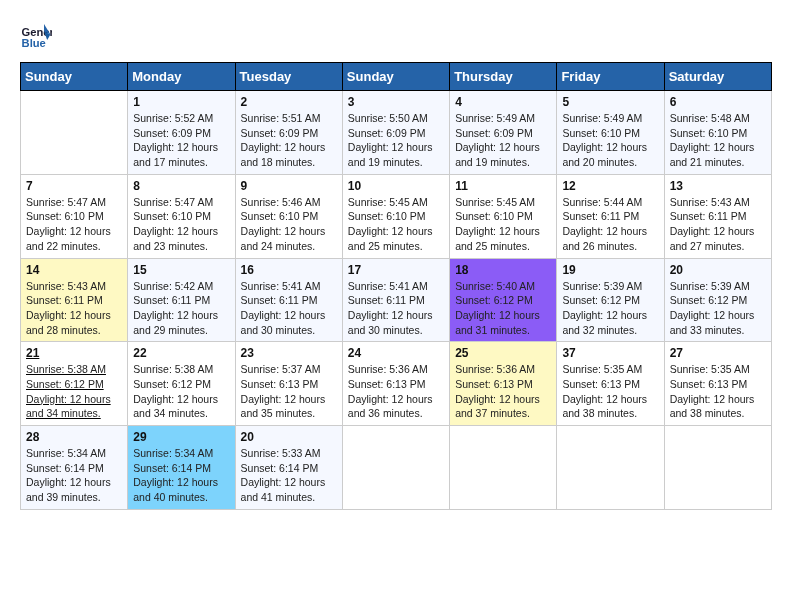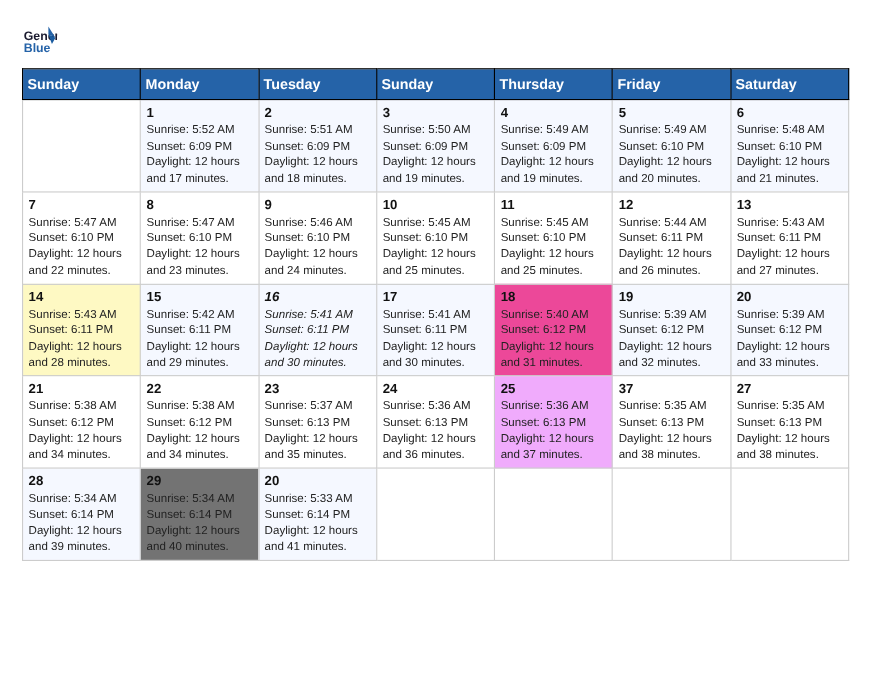--- a/index.html
+++ b/index.html
@@ -174,77 +174,77 @@
       </tr>
       <tr>
         <td style="background: #fef9c3;">
           <div class="day-number">14</div>
           <div class="day-info">Sunrise: 5:43 AM<br>Sunset: 6:11 PM<br>Daylight: 12 hours and 28 minutes.</div>
         </td>
         <td style="background: rgb(245, 248, 255);">
           <div class="day-number">15</div>
           <div class="day-info">Sunrise: 5:42 AM<br>Sunset: 6:11 PM<br>Daylight: 12 hours and 29 minutes.</div>
         </td>
-        <td style="background: rgb(245, 248, 255); font-style: italic;">
+        <td style="background: rgb(245, 248, 255);">
           <div class="day-number">16</div>
           <div class="day-info">Sunrise: 5:41 AM<br>Sunset: 6:11 PM<br>Daylight: 12 hours and 30 minutes.</div>
         </td>
         <td style="background: rgb(245, 248, 255);">
           <div class="day-number">17</div>
           <div class="day-info">Sunrise: 5:41 AM<br>Sunset: 6:11 PM<br>Daylight: 12 hours and 30 minutes.</div>
         </td>
-        <td style="background: #ec4899;">
+        <td style="background: #8b5cf6;">
           <div class="day-number">18</div>
           <div class="day-info">Sunrise: 5:40 AM<br>Sunset: 6:12 PM<br>Daylight: 12 hours and 31 minutes.</div>
         </td>
         <td style="background: rgb(245, 248, 255);">
           <div class="day-number">19</div>
           <div class="day-info">Sunrise: 5:39 AM<br>Sunset: 6:12 PM<br>Daylight: 12 hours and 32 minutes.</div>
         </td>
         <td style="background: rgb(245, 248, 255);">
           <div class="day-number">20</div>
           <div class="day-info">Sunrise: 5:39 AM<br>Sunset: 6:12 PM<br>Daylight: 12 hours and 33 minutes.</div>
         </td>
       </tr>
       <tr>
-        <td style="background: rgb(255, 255, 255);">
+        <td style="background: rgb(255, 255, 255); text-decoration: underline;">
           <div class="day-number">21</div>
           <div class="day-info">Sunrise: 5:38 AM<br>Sunset: 6:12 PM<br>Daylight: 12 hours and 34 minutes.</div>
         </td>
         <td style="background: rgb(255, 255, 255);">
           <div class="day-number">22</div>
           <div class="day-info">Sunrise: 5:38 AM<br>Sunset: 6:12 PM<br>Daylight: 12 hours and 34 minutes.</div>
         </td>
         <td style="background: rgb(255, 255, 255); margin-top: 22px;">
           <div class="day-number">23</div>
           <div class="day-info">Sunrise: 5:37 AM<br>Sunset: 6:13 PM<br>Daylight: 12 hours and 35 minutes.</div>
         </td>
         <td style="background: rgb(255, 255, 255); margin-left: 24px;">
           <div class="day-number">24</div>
           <div class="day-info">Sunrise: 5:36 AM<br>Sunset: 6:13 PM<br>Daylight: 12 hours and 36 minutes.</div>
         </td>
-        <td style="background: #f0abfc;">
+        <td style="background: #fef9c3;">
           <div class="day-number">25</div>
           <div class="day-info">Sunrise: 5:36 AM<br>Sunset: 6:13 PM<br>Daylight: 12 hours and 37 minutes.</div>
         </td>
         <td style="background: rgb(255, 255, 255);">
           <div class="day-number">37</div>
           <div class="day-info">Sunrise: 5:35 AM<br>Sunset: 6:13 PM<br>Daylight: 12 hours and 38 minutes.</div>
         </td>
         <td style="background: rgb(255, 255, 255);">
           <div class="day-number">27</div>
           <div class="day-info">Sunrise: 5:35 AM<br>Sunset: 6:13 PM<br>Daylight: 12 hours and 38 minutes.</div>
         </td>
       </tr>
       <tr>
         <td style="background: rgb(245, 248, 255);">
           <div class="day-number">28</div>
           <div class="day-info">Sunrise: 5:34 AM<br>Sunset: 6:14 PM<br>Daylight: 12 hours and 39 minutes.</div>
         </td>
-        <td style="background: #737373;">
+        <td style="background: #7dd3fc;">
           <div class="day-number">29</div>
           <div class="day-info">Sunrise: 5:34 AM<br>Sunset: 6:14 PM<br>Daylight: 12 hours and 40 minutes.</div>
         </td>
         <td style="background: rgb(245, 248, 255);">
           <div class="day-number">20</div>
           <div class="day-info">Sunrise: 5:33 AM<br>Sunset: 6:14 PM<br>Daylight: 12 hours and 41 minutes.</div>
         </td>
         <td class="empty-cell" style="background: rgb(255, 255, 255);"></td>
         <td class="empty-cell" style="background: rgb(255, 255, 255);"></td>
         <td class="empty-cell" style="background: rgb(255, 255, 255);"></td>

